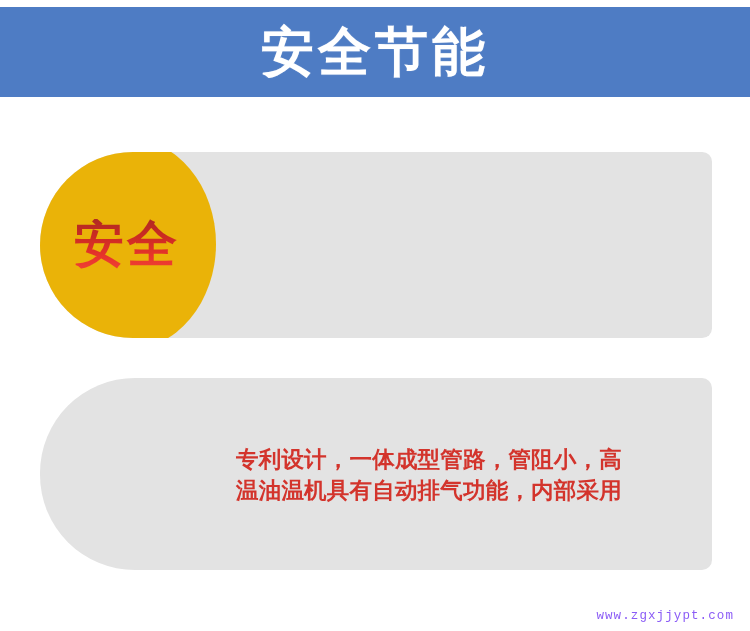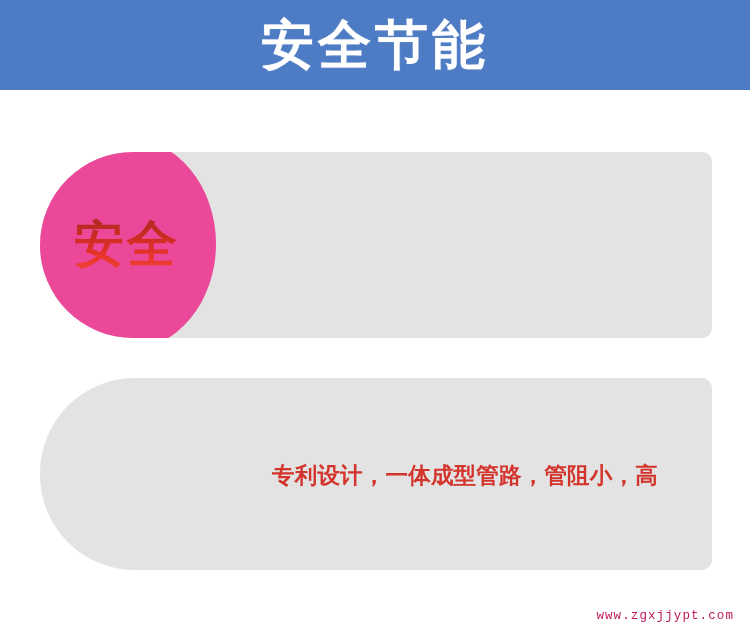--- a/index.html
+++ b/index.html
@@ -12,21 +12,21 @@
     background: #ffffff;
     font-family: "Liberation Serif", "DejaVu Serif", serif;
     overflow: hidden;
     position: relative;
   }
 
   
   .header-banner {
     position: absolute;
     left: 0;
-    top: 0;
+    top: 7px;
     width: 750px;
     height: 90px;
     background: #4e7cc4;
     display: flex;
     align-items: center;
     justify-content: center;
   }
   .header-title {
     color: #ffffff;
     font-family: "Liberation Serif", "DejaVu Serif", serif;
@@ -45,21 +45,21 @@
     width: 672px;
     background: #e3e3e3;
     border-radius: 95px 10px 10px 95px;
     overflow: hidden;
   }
   .card-1 { top: 152px; height: 186px; }
   .card-2 { top: 378px; height: 192px; }
 
   .badge-ellipse {
     position: absolute;
-    background: #ec4899;
+    background: #eab308;
     border-radius: 50%;
     display: flex;
     align-items: center;
     justify-content: center;
     text-align: right;
   }
   .card-1 .badge-ellipse {
     left: -2px;
     top: -14px;
     width: 178px;
@@ -90,56 +90,57 @@
     position: absolute;
     left: 196px;
     right: 14px;
     top: 0;
     bottom: 0;
     display: flex;
     flex-direction: column;
     justify-content: center;
   }
   .card-1 .card-body { padding-top: 2px; }
-  .card-2 .card-body { padding-top: 2px; margin-left: 36px; }
+  .card-2 .card-body { padding-top: 2px; }
 
   .body-line {
     font-family: "Liberation Serif", "DejaVu Serif", serif;
     font-weight: bold;
     font-size: 22.5px;
     line-height: 31px;
     letter-spacing: 0.2px;
     color: #d3342c;
     white-space: nowrap;
   }
 
   
   .footer-watermark {
     position: absolute;
     right: 16px;
     bottom: 8px;
     font-family: "Liberation Mono", "DejaVu Sans Mono", monospace;
     font-size: 12.5px;
     letter-spacing: 1.1px;
-    color: #be185d;
+    color: #8b5cf6;
     white-space: nowrap;
   }
 </style>
 </head>
 <body>
 
 <div class="header-banner">
   <div class="header-title">安全节能</div>
 </div>
 
 <div class="card card-1">
   <div class="badge-ellipse">
     <span class="badge-label">安全</span>
   </div>
 </div>
 
 <div class="card card-2">
   <div class="card-body">
     <div class="body-line">专利设计，一体成型管路，管阻小，高</div>
+    <div class="body-line">温油温机具有自动排气功能，内部采用</div>
   </div>
 </div>
 
 <div class="footer-watermark">www.zgxjjypt.com</div>
 
 </body></html>

